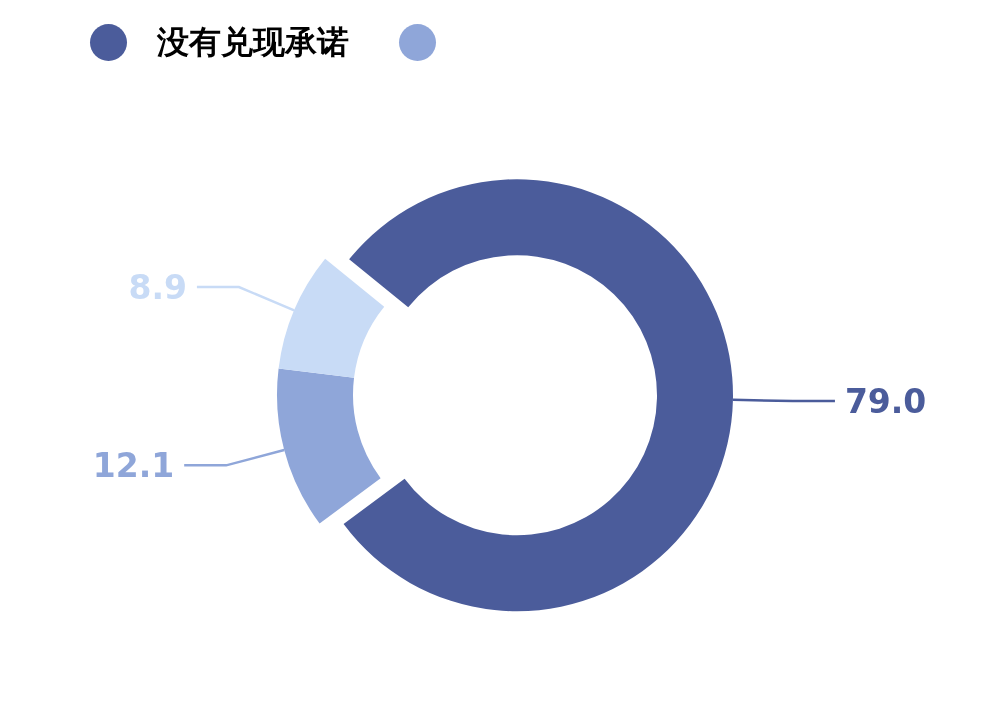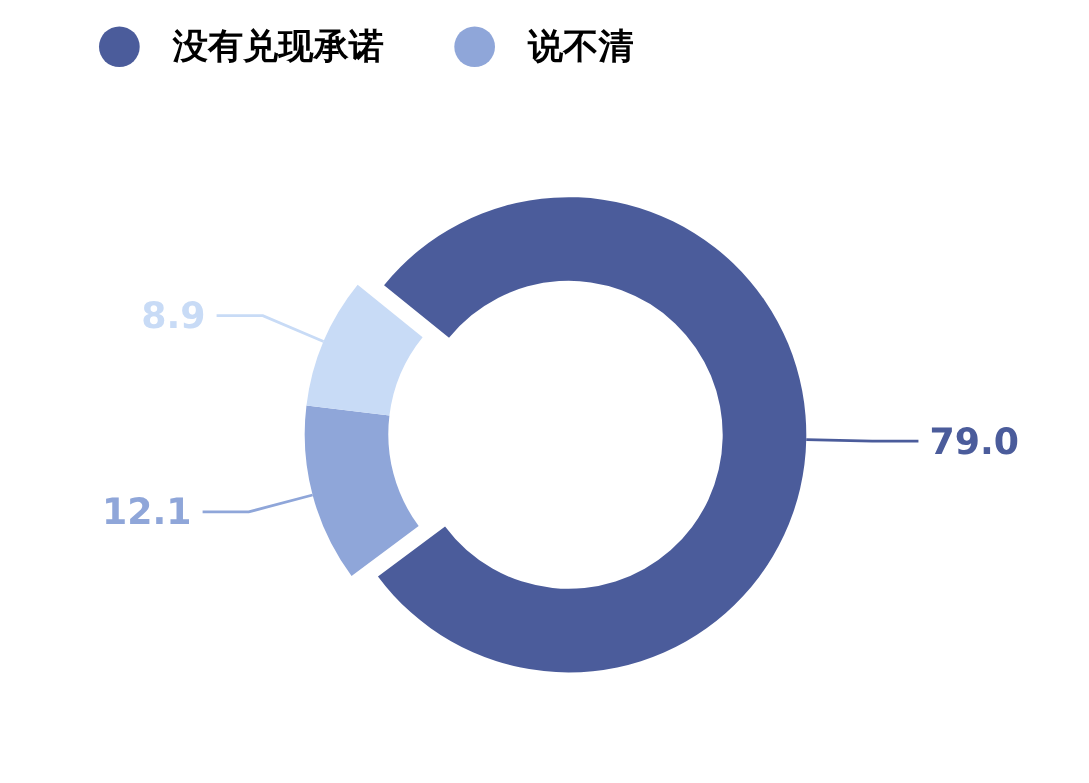--- a/index.html
+++ b/index.html
@@ -11,21 +11,21 @@
     font-family: "DejaVu Sans", "Liberation Sans", sans-serif;
     overflow: hidden;
   }
   .legend {
     position: absolute;
     top: 24px;
     left: 90px;
     display: flex;
     flex-direction: row;
     align-items: center;
-    gap: 64px;
+    gap: 50px;
   }
   .legend-item {
     display: flex;
     align-items: center;
   }
   .legend-swatch {
     width: 37px;
     height: 37px;
     border-radius: 50%;
     flex: 0 0 auto;
@@ -49,21 +49,20 @@
 
 <div id="stage">
 
   <div class="legend">
     <div class="legend-item">
       <span class="legend-swatch" style="background: rgb(75, 92, 155);"></span>
       <span class="legend-label">没有兑现承诺</span>
     </div>
     <div class="legend-item">
       <span class="legend-swatch" style="background: rgb(143, 166, 217);"></span>
-      <span class="legend-label">说不清</span>
     </div>
   </div>
 
   <svg id="donut" width="990" height="712" viewBox="0 0 990 712">
     <g id="slices">
         <path d="M 349.13 259.32 A 216 216 0 1 1 343.59 524.04 L 404.60 478.72 A 140 140 0 1 0 408.20 307.15 Z" fill="#4B5C9B"></path>
         <path d="M 319.59 523.53 A 216 216 0 0 1 278.59 368.57 L 354.03 377.78 A 140 140 0 0 0 380.61 478.22 Z" fill="#8FA6D9"></path>
         <path d="M 278.59 368.57 A 216 216 0 0 1 325.14 258.82 L 384.20 306.64 A 140 140 0 0 0 354.03 377.78 Z" fill="#C8DBF6"></path>
       </g>
     <g id="leader-lines">

